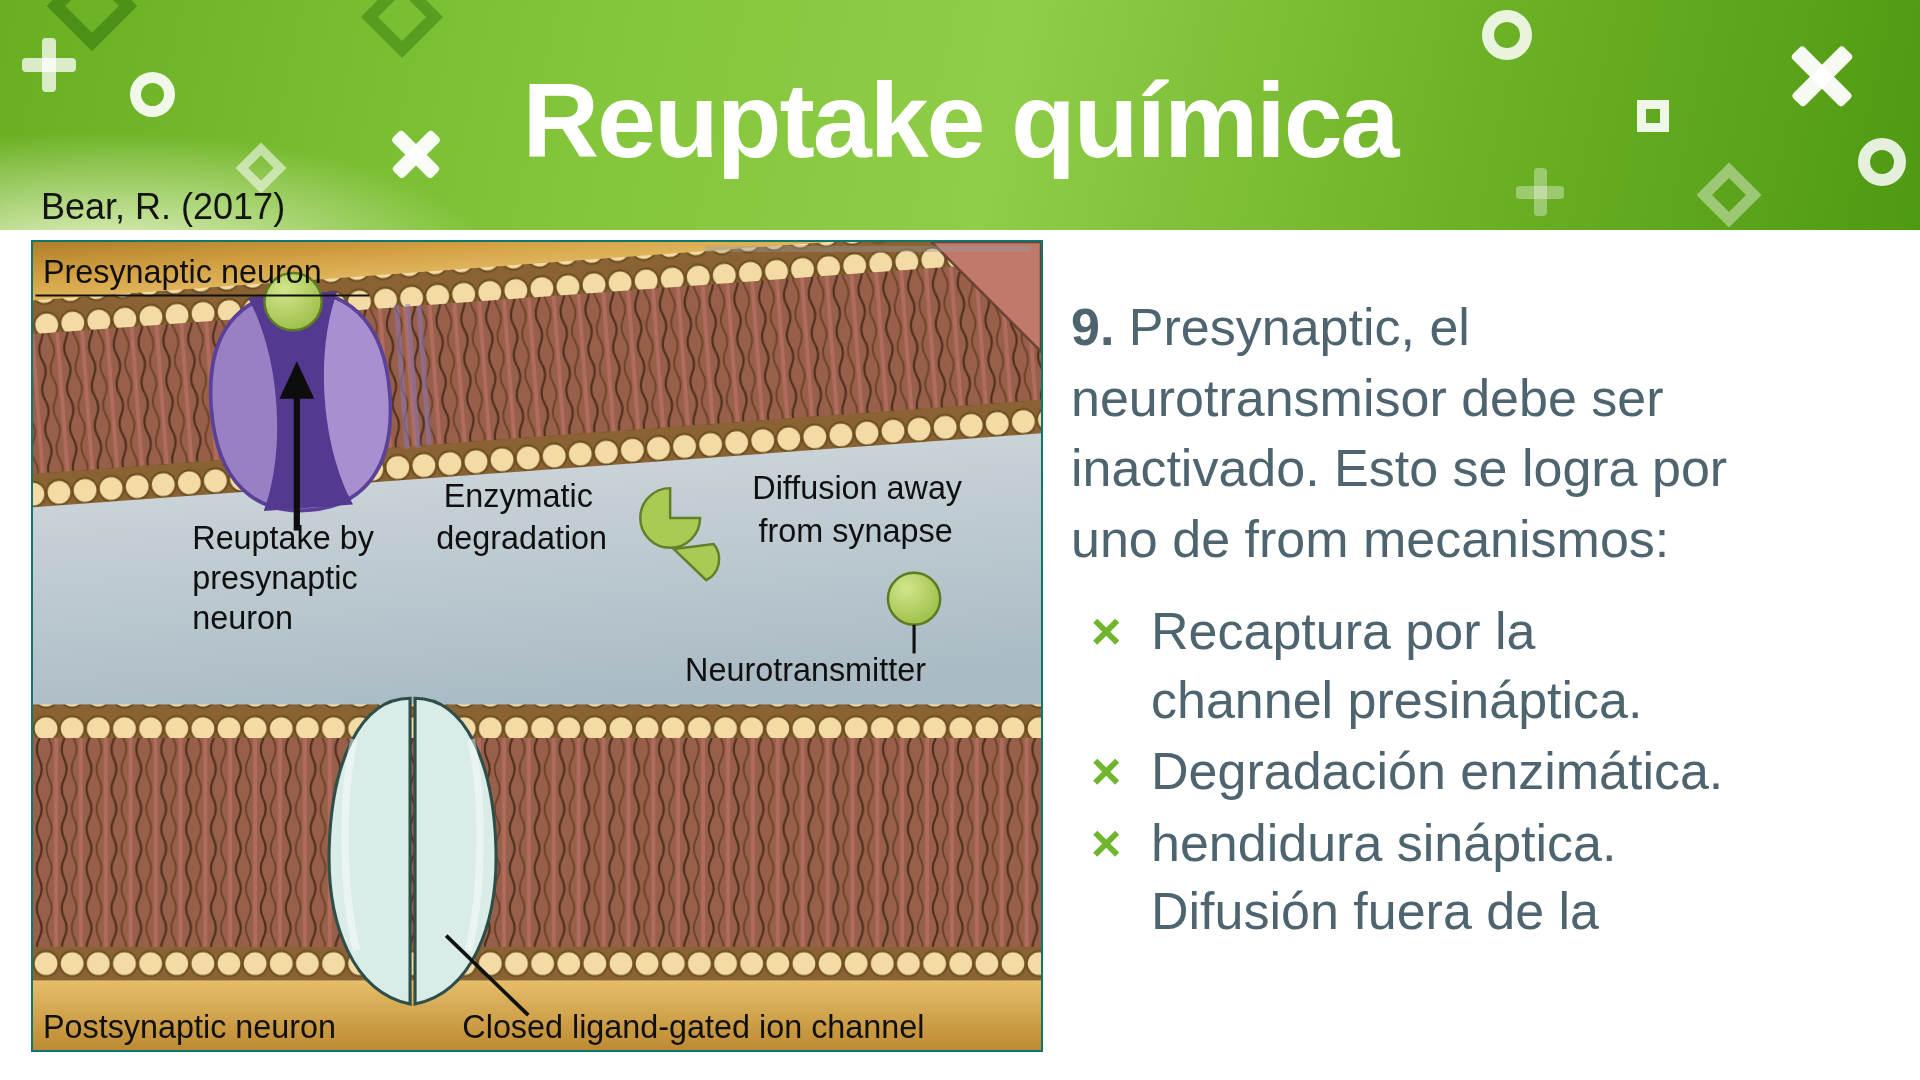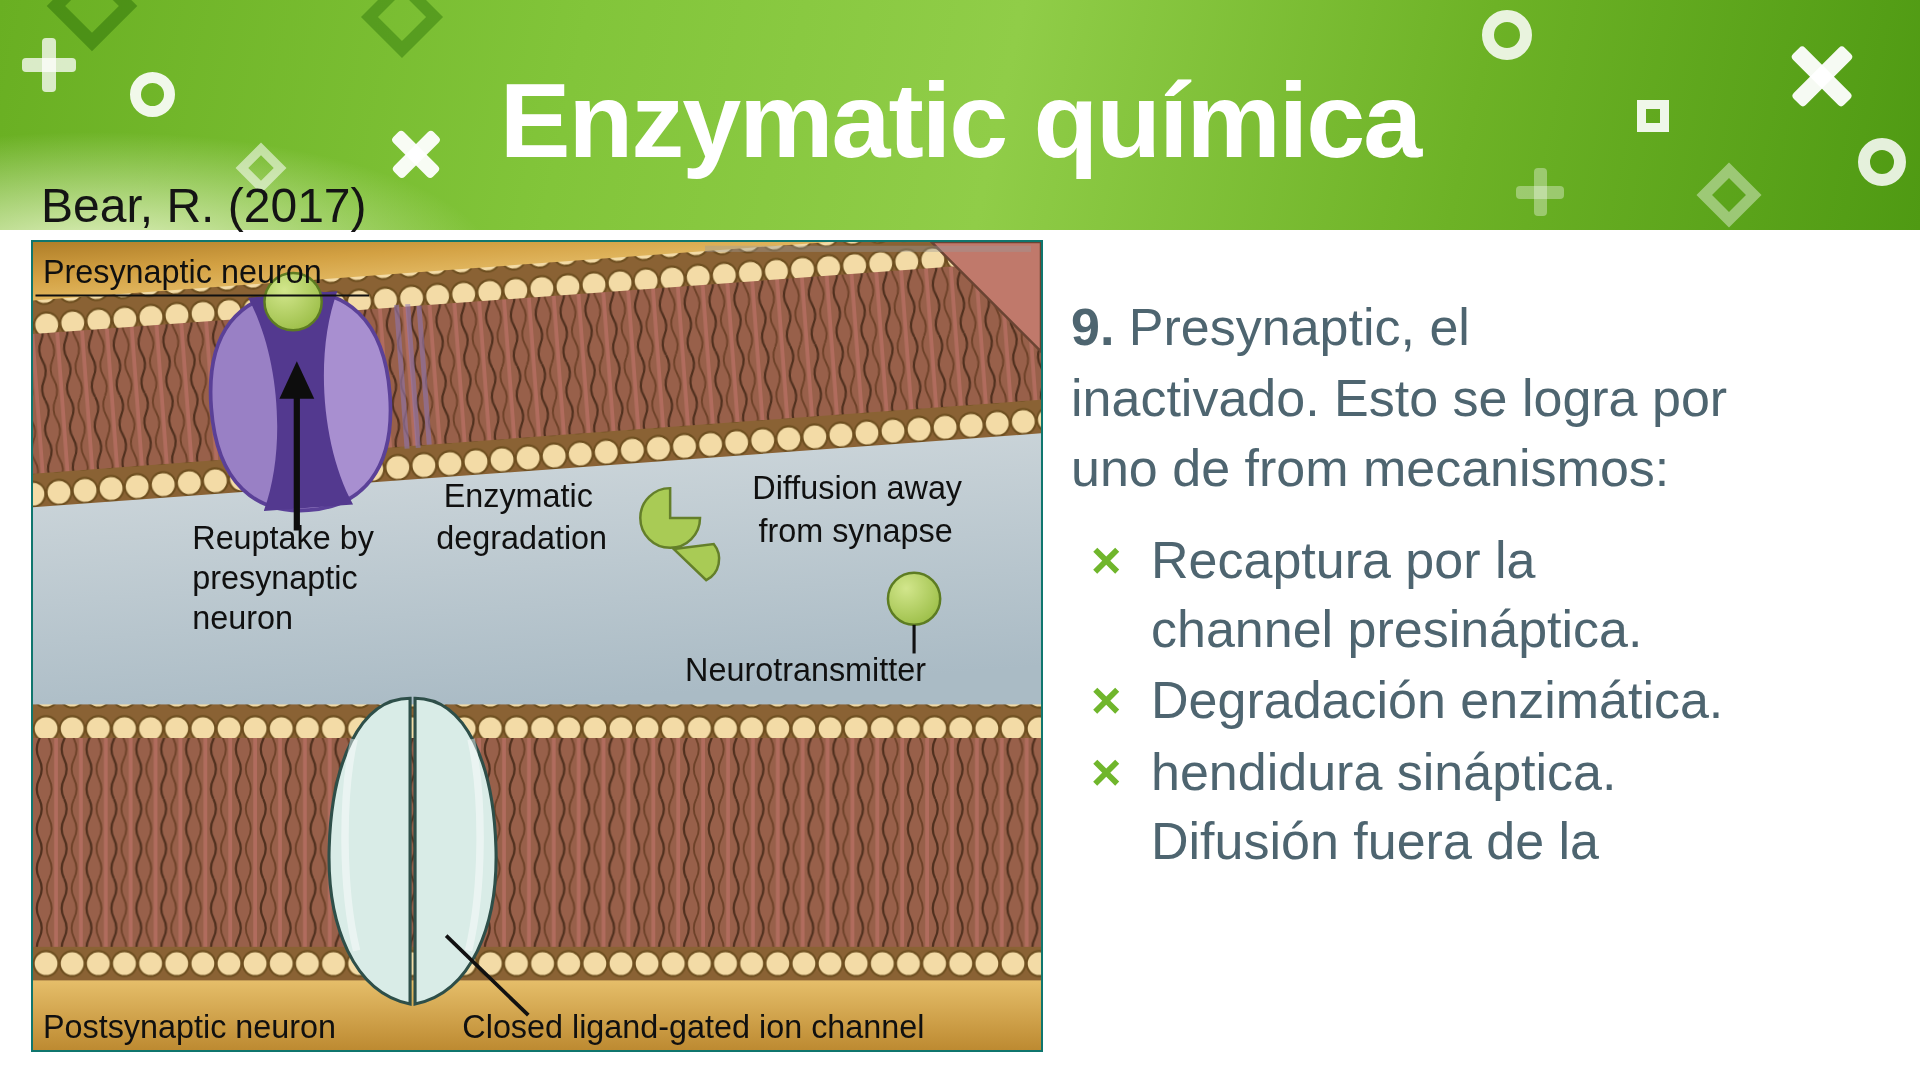--- a/index.html
+++ b/index.html
@@ -6,21 +6,21 @@
   body{width:1920px;height:1080px;font-family:"Liberation Sans",sans-serif;background:#ffffff;overflow:hidden}
   .slide{position:relative;width:1920px;height:1080px;background:#ffffff;overflow:hidden}
 
   
   .banner{position:absolute;left:0;top:0;width:1920px;height:230px;
     background:
       radial-gradient(640px 210px at 5% 114%, rgba(243,250,216,.95), rgba(243,250,216,0) 62%),
       linear-gradient(102deg,#69af22 0%,#82c53a 30%,#90cd48 52%,#6db226 76%,#4f9a13 100%);}
   .title{position:absolute;left:50%;top:60px;transform:translateX(-50%);
     font-size:106px;font-weight:700;color:#ffffff;letter-spacing:-2px;white-space:nowrap}
-  .citation{position:absolute;left:41px;top:178px;font-size:48px;color:#141414}
+  .citation{position:absolute;left:41px;top:186px;font-size:36px;color:#141414}
 
   
   .shape{position:absolute}
   .ring{border-style:solid;border-radius:50%}
   .diamond{border-style:solid;transform:rotate(45deg)}
   .squareo{border-style:solid}
   .cross::before,.cross::after{content:"";position:absolute;background:var(--c);border-radius:4px}
   .cross::before{left:0;right:0;top:calc(50% - var(--t)/2);height:var(--t)}
   .cross::after{top:0;bottom:0;left:calc(50% - var(--t)/2);width:var(--t)}
   .x{transform:rotate(45deg)}
@@ -54,21 +54,21 @@
     <div class="shape diamond" style="left:243px;top:150px;width:36px;height:36px;border-width:9px;border-color:rgba(255,255,255,.55)"></div>
     <div class="shape diamond" style="left:373px;top:-12px;width:58px;height:58px;border-width:12px;border-color:rgba(58,130,16,.55)"></div>
     <div class="shape cross x" style="--t:15px;--c:rgba(255,255,255,.95);left:388px;top:126px;width:56px;height:56px"></div>
     <div class="shape ring" style="left:1482px;top:10px;width:50px;height:50px;border-width:12px;border-color:rgba(255,255,255,.85)"></div>
     <div class="shape squareo" style="left:1637px;top:100px;width:32px;height:32px;border-width:9px;border-color:rgba(255,255,255,.9)"></div>
     <div class="shape cross x" style="--t:17px;--c:rgba(255,255,255,.95);left:1786px;top:40px;width:72px;height:72px"></div>
     <div class="shape ring" style="left:1858px;top:138px;width:48px;height:48px;border-width:12px;border-color:rgba(255,255,255,.85)"></div>
     <div class="shape diamond" style="left:1706px;top:172px;width:46px;height:46px;border-width:11px;border-color:rgba(255,255,255,.4)"></div>
     <div class="shape cross" style="--t:13px;--c:rgba(255,255,255,.35);left:1516px;top:168px;width:48px;height:48px"></div>
 
-    <h1 class="title">Enzymatic química</h1>
+    <h1 class="title">Reuptake química</h1>
     <div class="citation">Bear, R. (2017)</div>
   </header>
 
   <figure class="figure">
     <svg viewBox="0 0 810 650" preserveAspectRatio="none">
       <defs>
         <linearGradient id="goldTop" gradientUnits="userSpaceOnUse" x1="0" y1="-6" x2="0" y2="58">
           <stop offset="0" stop-color="#a87723"></stop>
             <stop offset="0.55" stop-color="#d3a143"></stop>
             <stop offset="1" stop-color="#e7c06c"></stop>
@@ -162,20 +162,21 @@
         <text x="524" y="353">Neurotransmitter</text>
         <text x="8" y="640">Postsynaptic neuron</text>
         <text x="345" y="640">Closed ligand-gated ion channel</text>
       </g>
     </svg>
   </figure>
 
   <section class="content">
     <p class="para">
       <span class="pline"><span class="num">9.</span> <span>Presynaptic, el</span></span>
+      <span class="pline">neurotransmisor debe ser</span>
       <span class="pline">inactivado. Esto se logra por</span>
       <span class="pline">uno de from mecanismos:</span>
     </p>
 
     <ul class="bullets">
       <li class="bullet">
         <span class="marker">×</span>
         <span class="btext">
           <span class="bline">Recaptura por la</span>
           <span class="bline">channel presináptica.</span>

